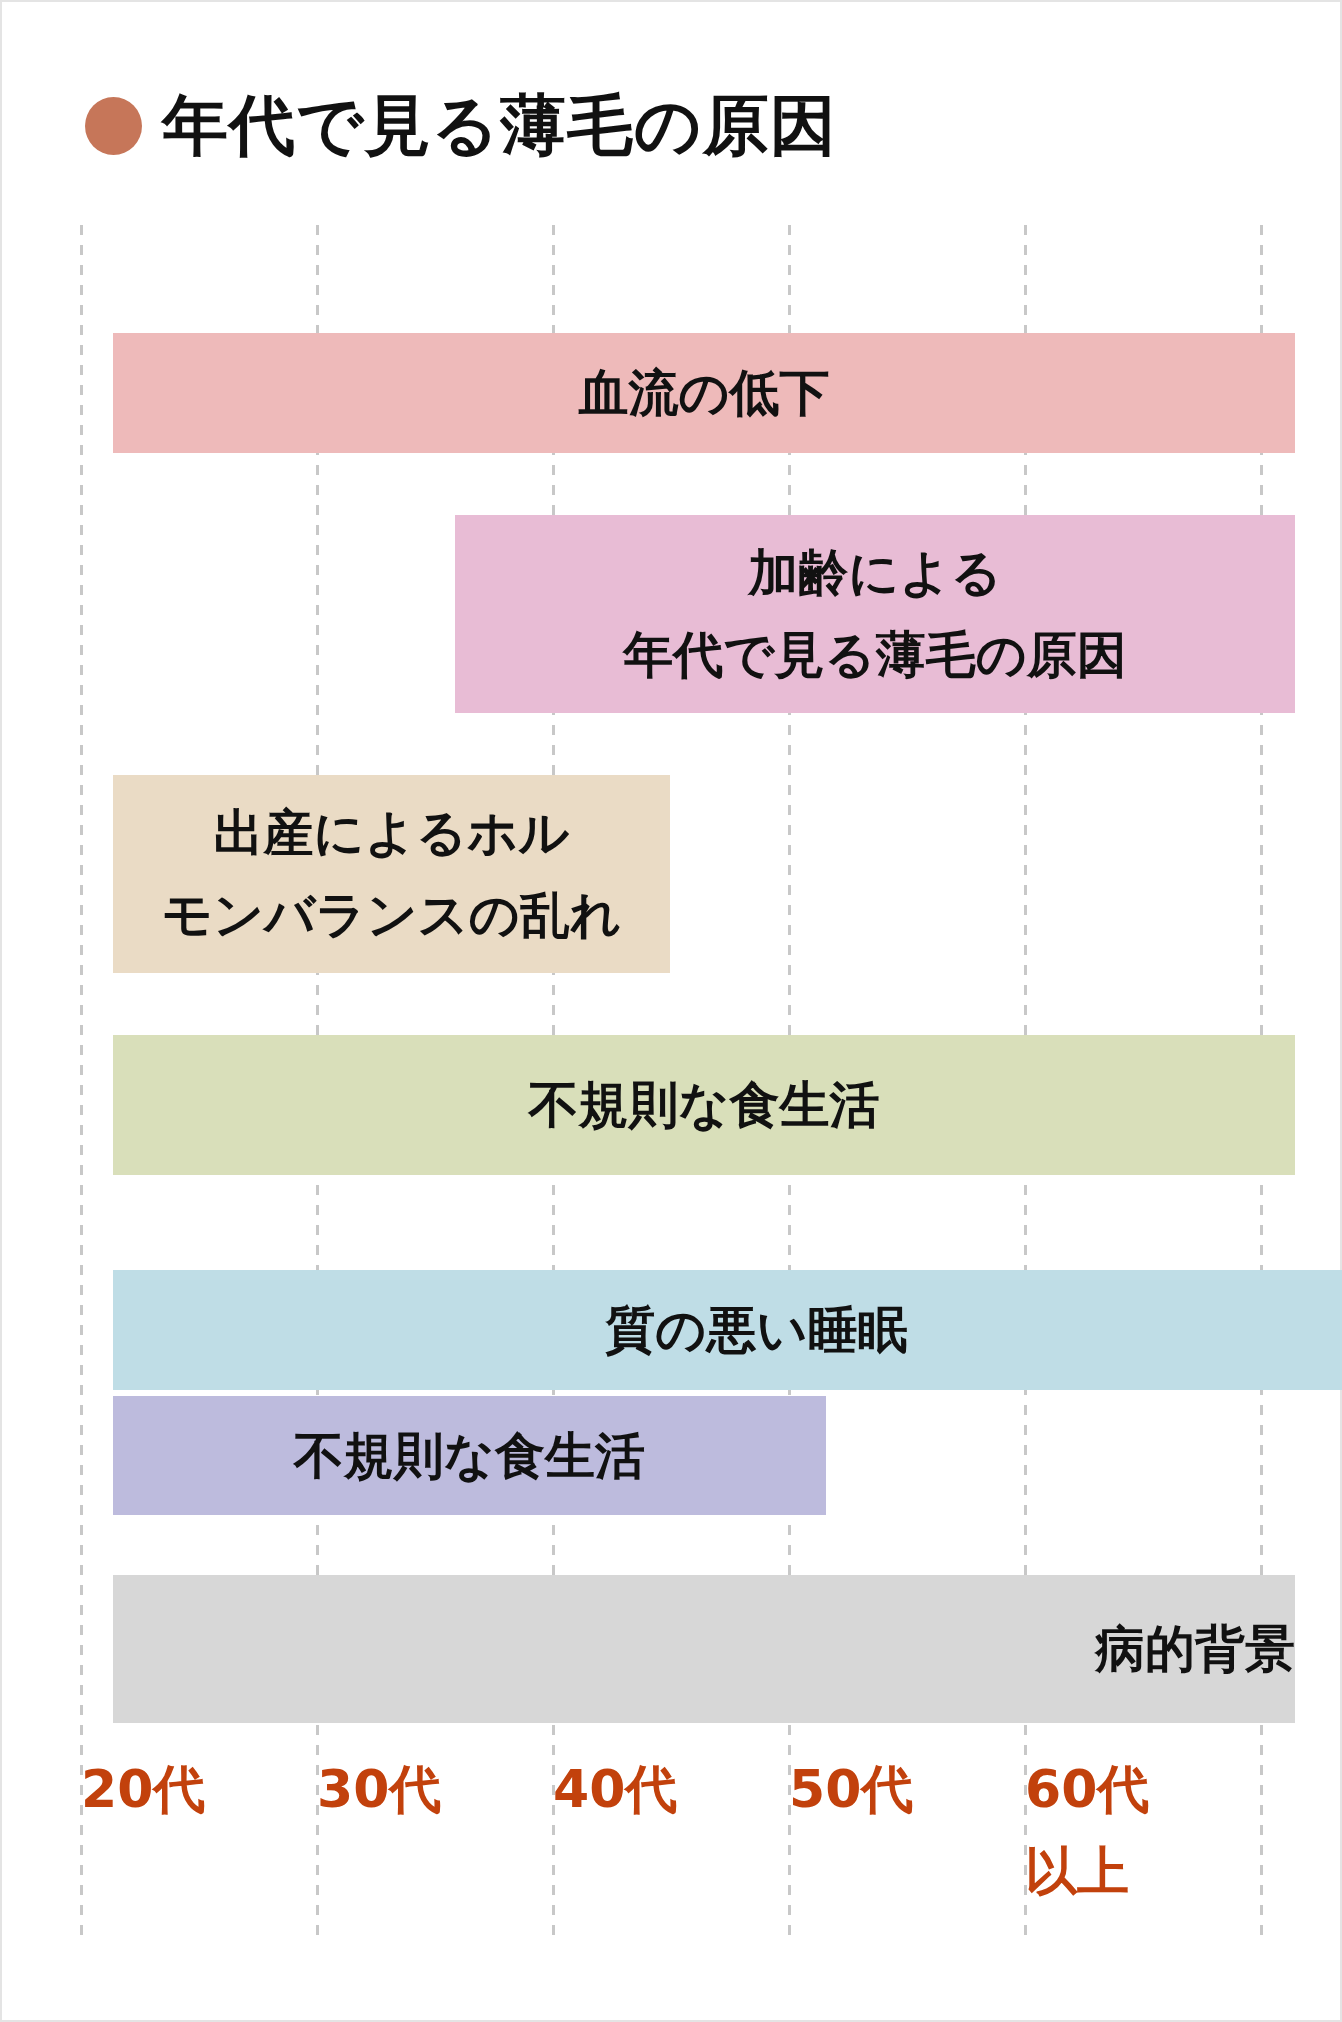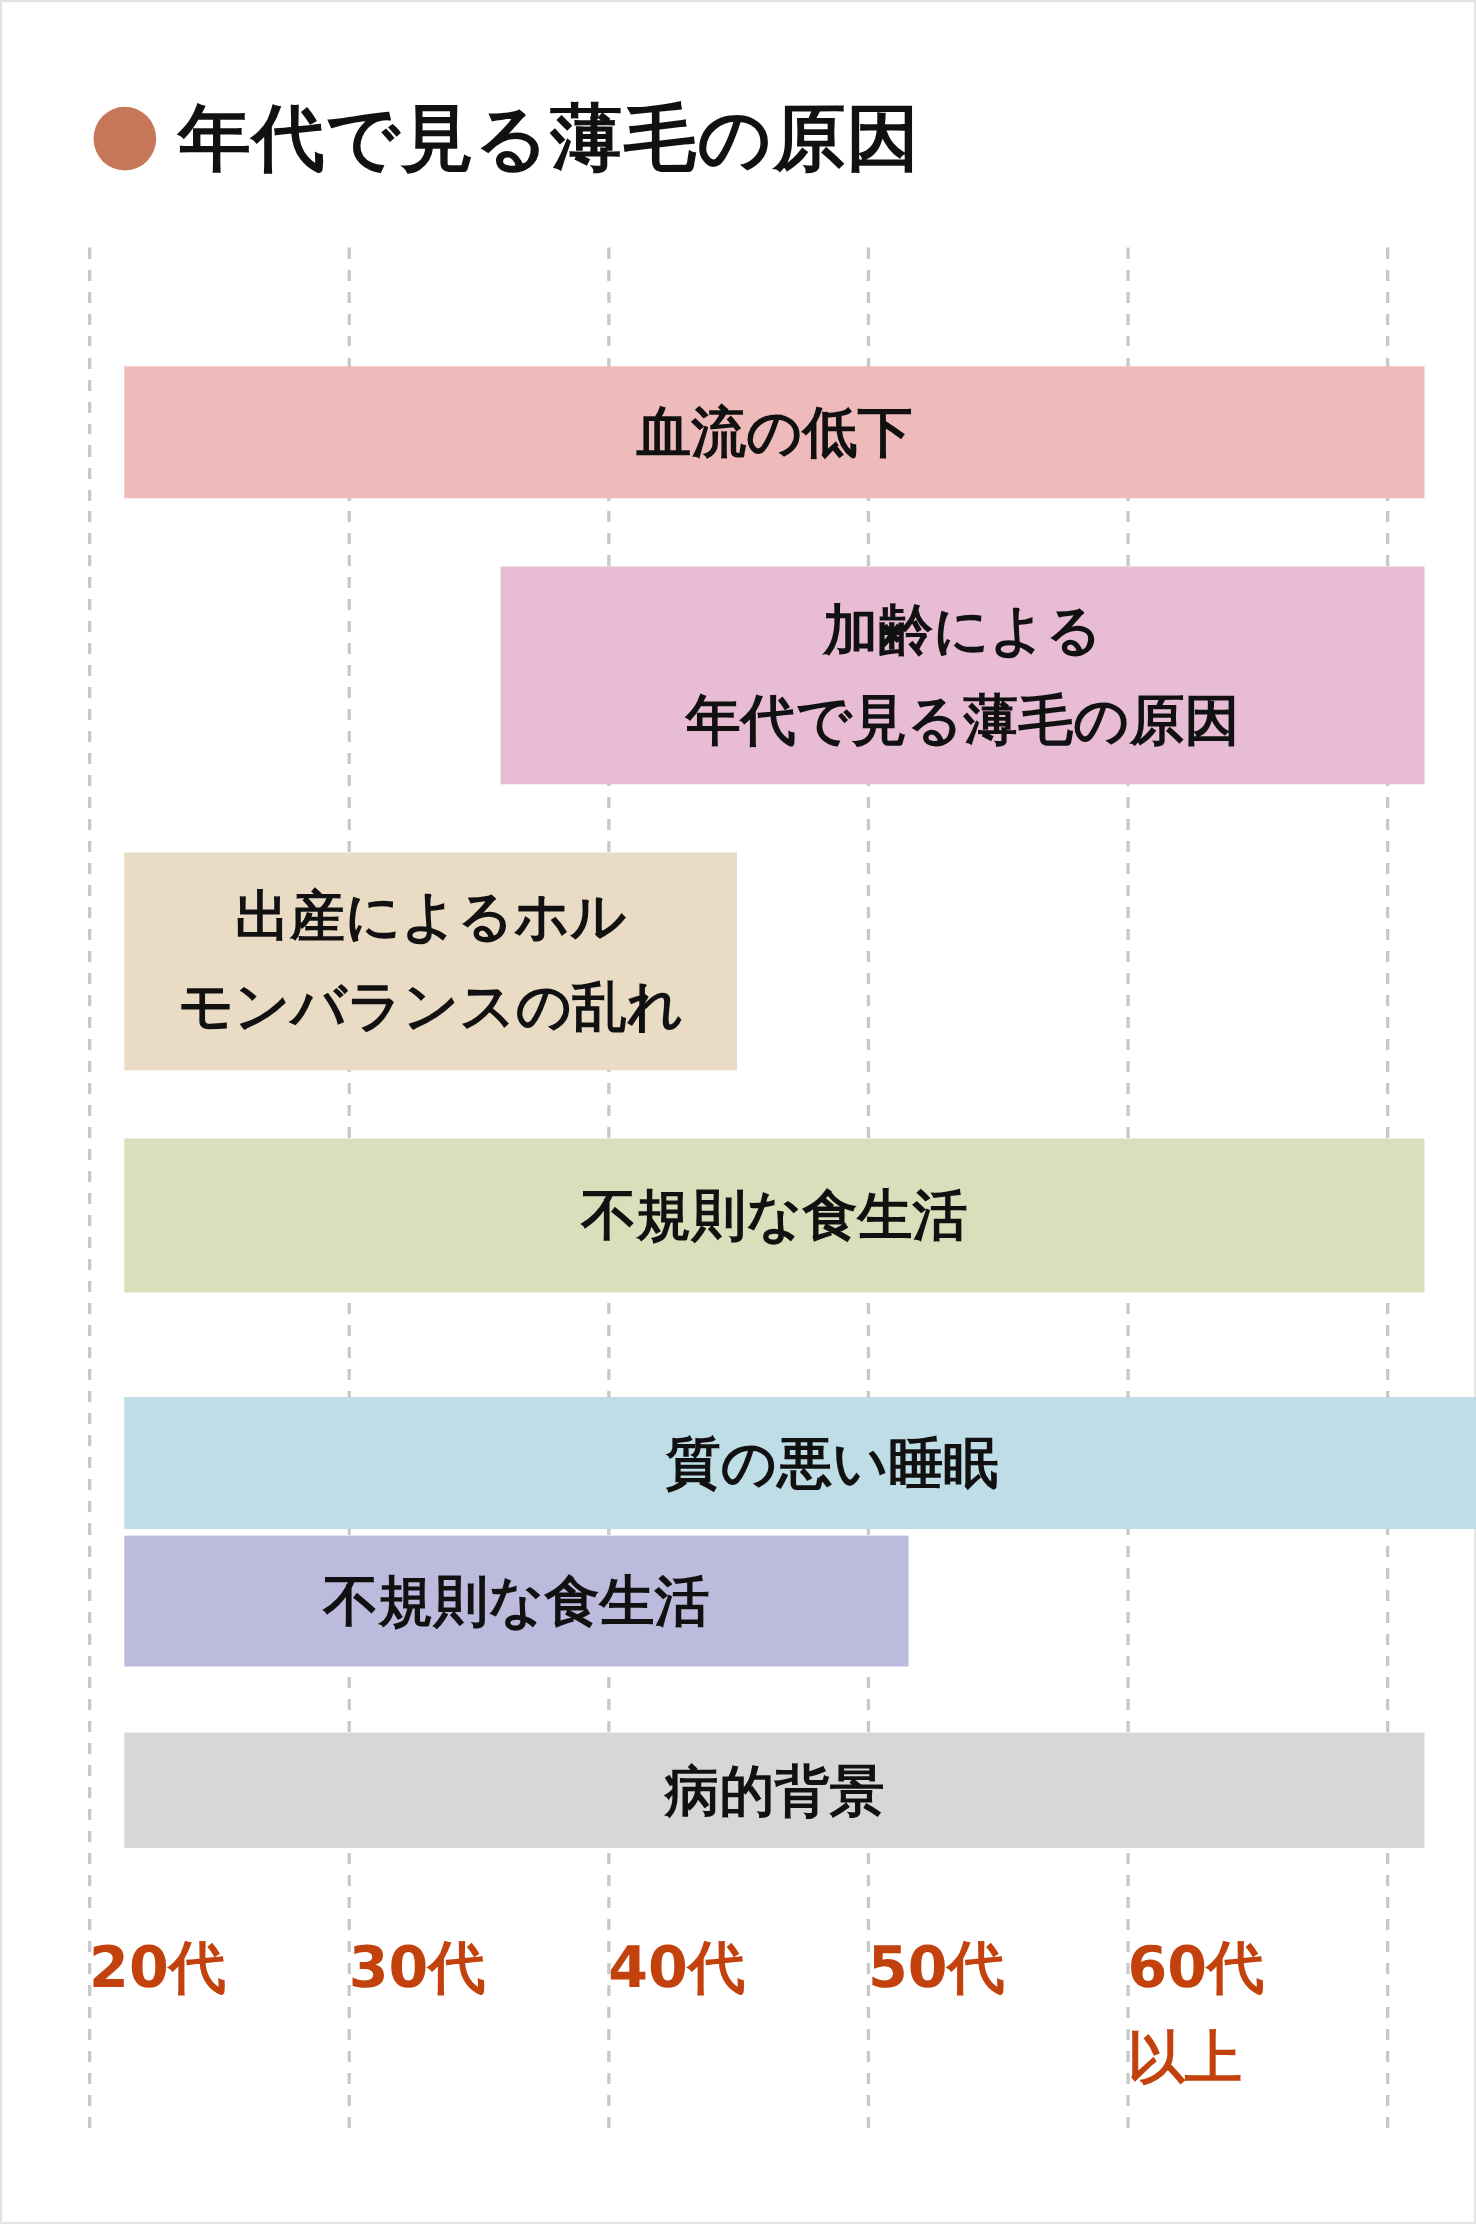--- a/index.html
+++ b/index.html
@@ -50,21 +50,21 @@
     </div>
     <div class="bar" style="left: 81px; width: 1182px; top: 1035px; height: 140px; background: rgb(217, 223, 186); font-family: Liberation Serif, serif;">
       <span class="bar-label">不規則な食生活</span>
     </div>
     <div class="bar" style="left: 81px; width: 1287px; top: 1270px; height: 120px; background: rgb(191, 221, 230);">
       <span class="bar-label">質の悪い睡眠</span>
     </div>
     <div class="bar" style="left: 81px; width: 712.72px; top: 1396px; height: 119px; background: rgb(189, 187, 221);">
       <span class="bar-label">不規則な食生活</span>
     </div>
-    <div class="bar" style="left: 81px; width: 1182px; top: 1575px; height: 105px; background: rgb(215, 215, 215);">
+    <div class="bar" style="left: 81px; width: 1182px; top: 1575px; height: 148px; background: rgb(215, 215, 215); justify-content: flex-end;">
       <span class="bar-label">病的背景</span>
     </div>
   </div>
 <div id="axis">
     <div class="axis-label" style="left: 81px;">20代</div>
     <div class="axis-label" style="left: 317px;">30代</div>
     <div class="axis-label" style="left: 553px;">40代</div>
     <div class="axis-label" style="left: 789px;">50代</div>
     <div class="axis-label" style="left: 1025px;">60代
 以上</div>

